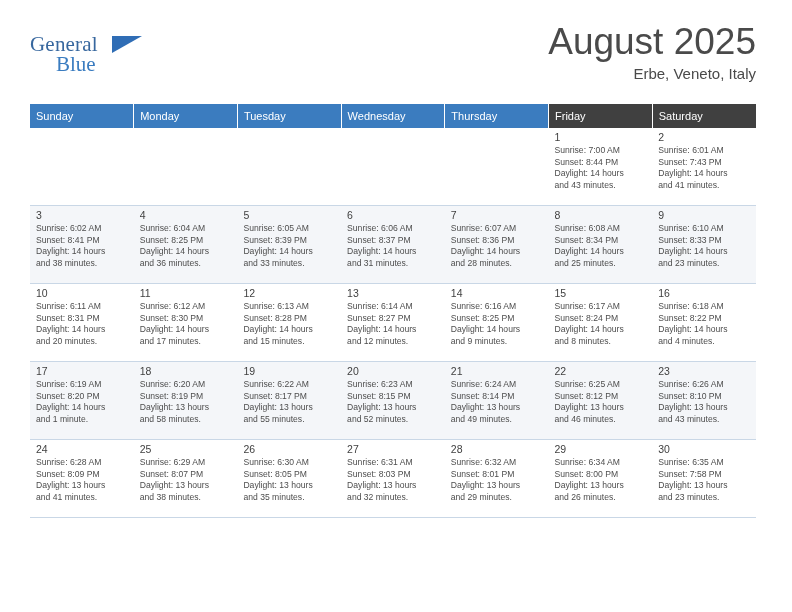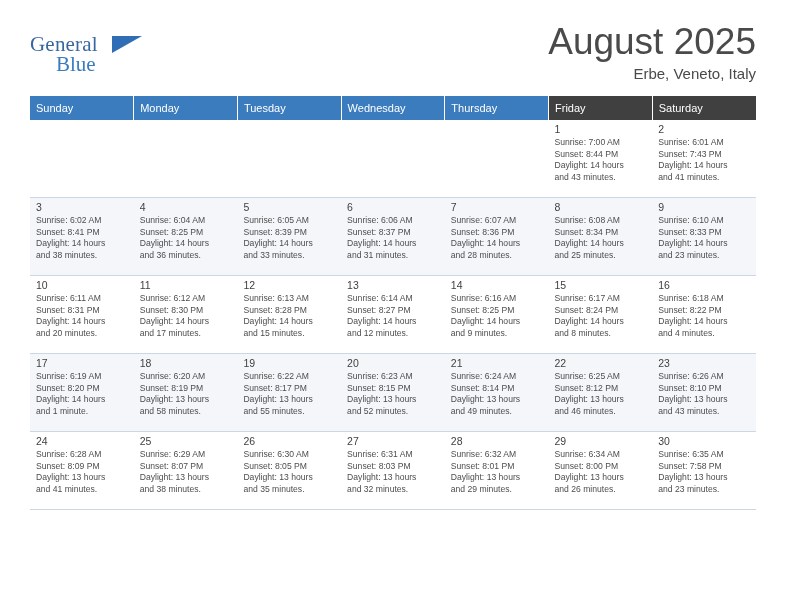--- a/index.html
+++ b/index.html
@@ -69,21 +69,21 @@
   .cal-sub {
     font-size: 15px;
     color: #4a4a4a;
     margin-top: 7px;
   }
   
   table.cal {
     width: 726px;
     border-collapse: collapse;
     table-layout: fixed;
-    margin-top: 8px;
+    margin-top: 16px;
   }
   table.cal th {
     background: #3b7cbf;
     color: #ffffff;
     font-size: 11px;
     font-weight: normal;
     text-align: left;
     padding: 4px 0 5px 6px;
     border-right: 1px solid #ffffff;
     height: 15px;

